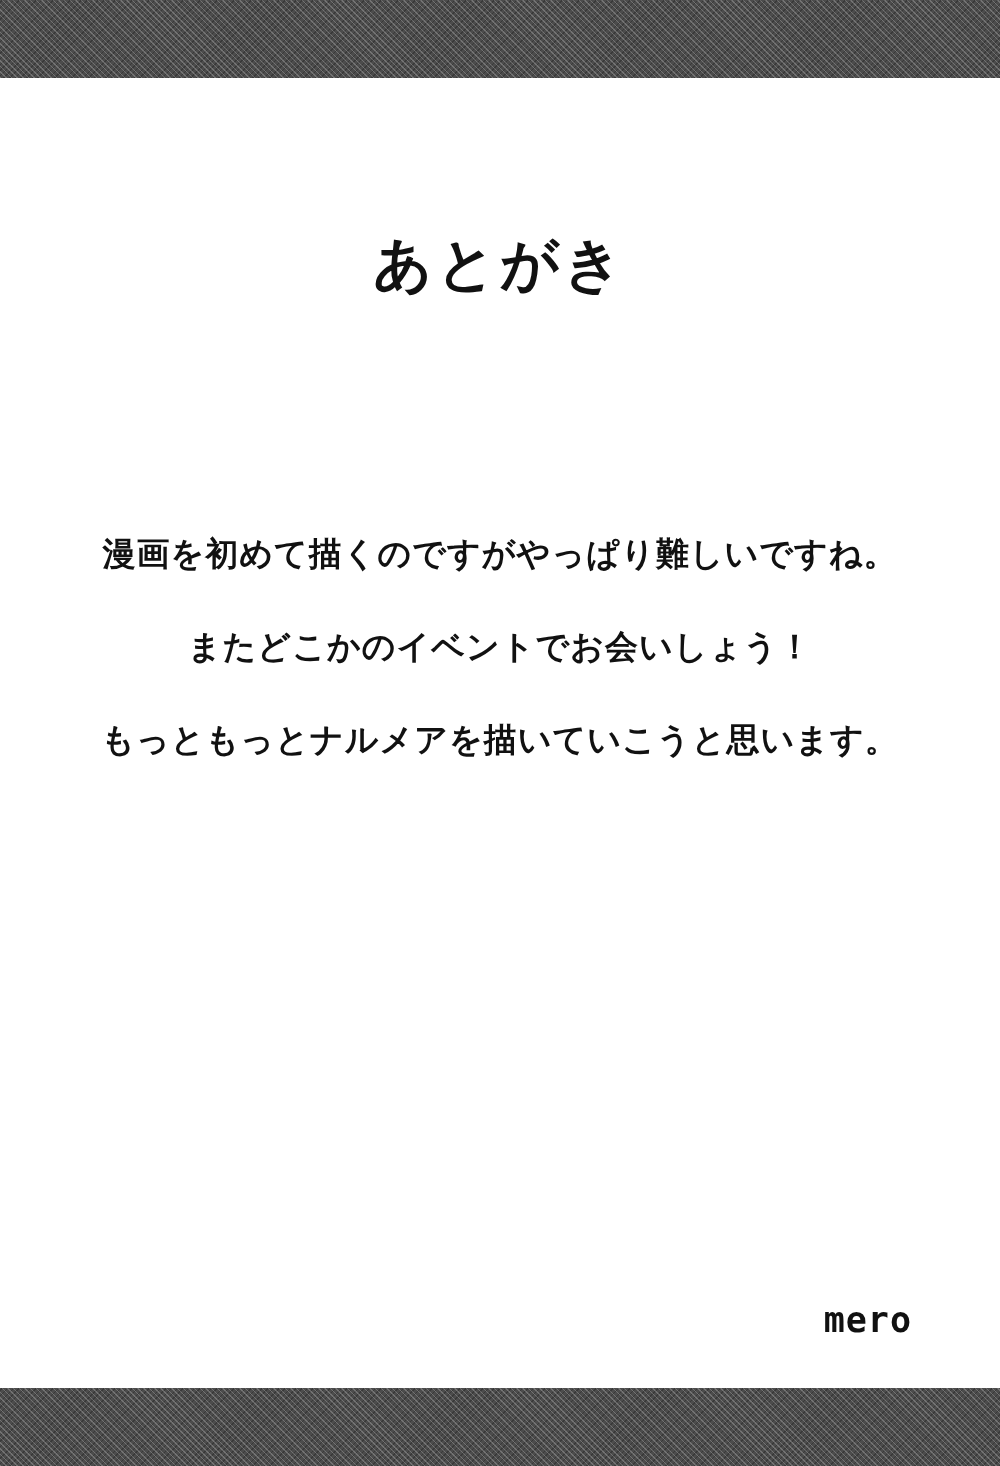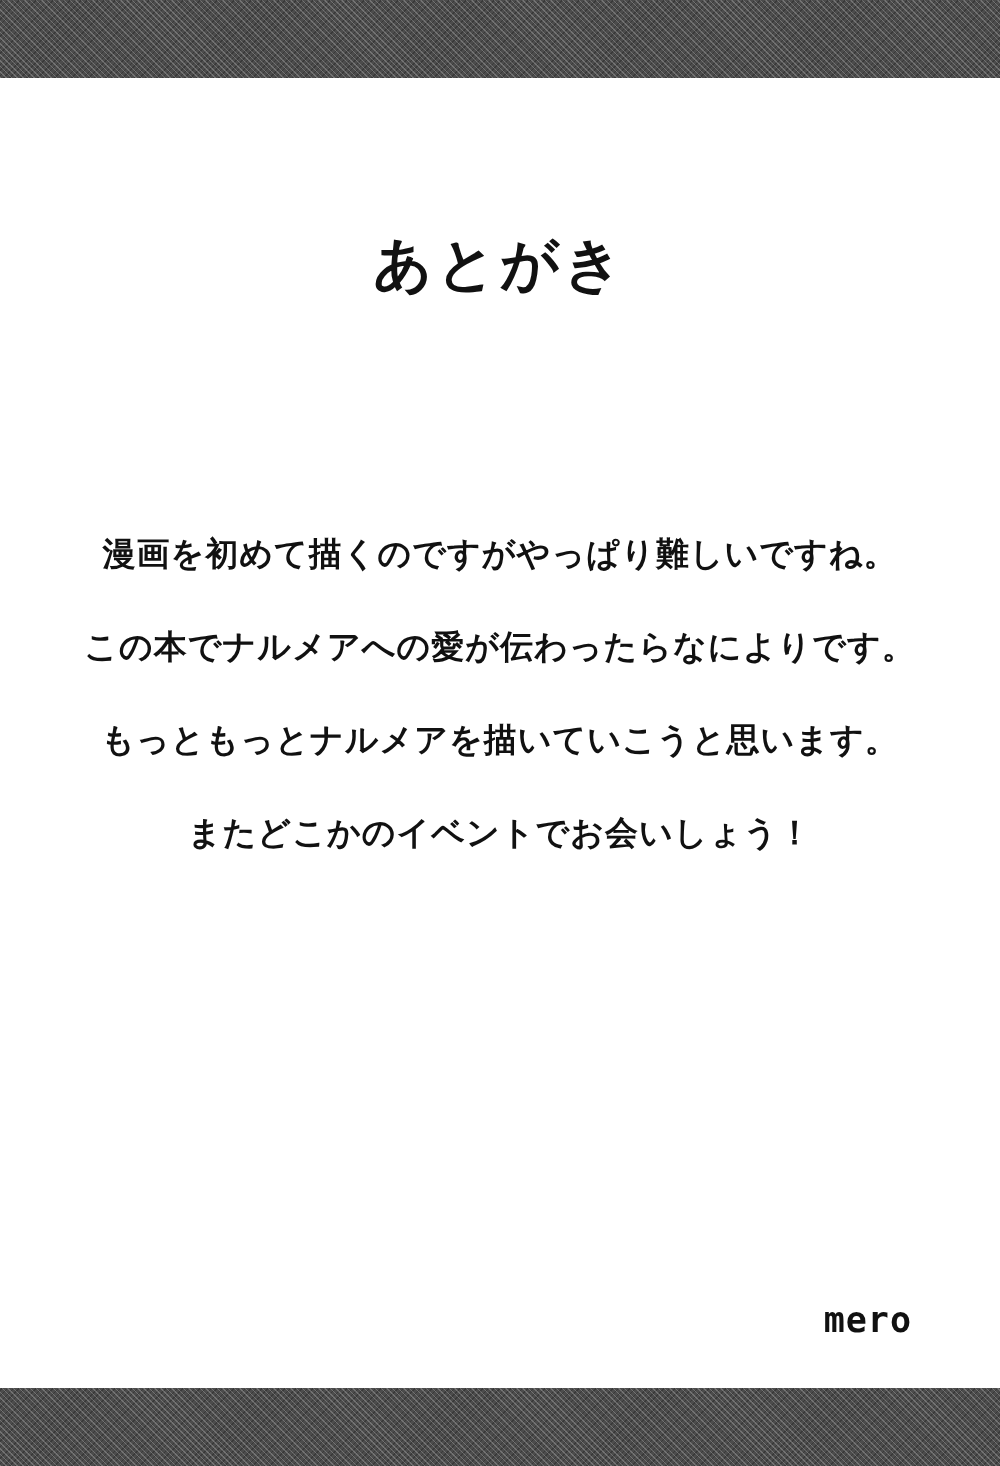--- a/index.html
+++ b/index.html
@@ -117,30 +117,27 @@
 
     <div class="heading">あとがき</div>
 
     <div class="body-block">
 
       <p class="para">
         <span class="line">漫画を初めて描くのですがやっぱり難しいですね。</span>
       </p>
 
 
+
       <p class="para">
-        <span class="line">この本でナルメアへの愛が伝わったらなによりです。</span>
+        <span class="line">またどこかのイベントでお会いしょう！</span>
       </p>
 
       <p class="para">
         <span class="line">もっともっとナルメアを描いていこうと思います。</span>
-      </p>
-
-      <p class="para">
-        <span class="line">またどこかのイベントでお会いしょう！</span>
       </p>
 
     </div>
 
     <div class="signature">mero</div>
 
   </div>
 
   <div class="band band-bottom"></div>
 

